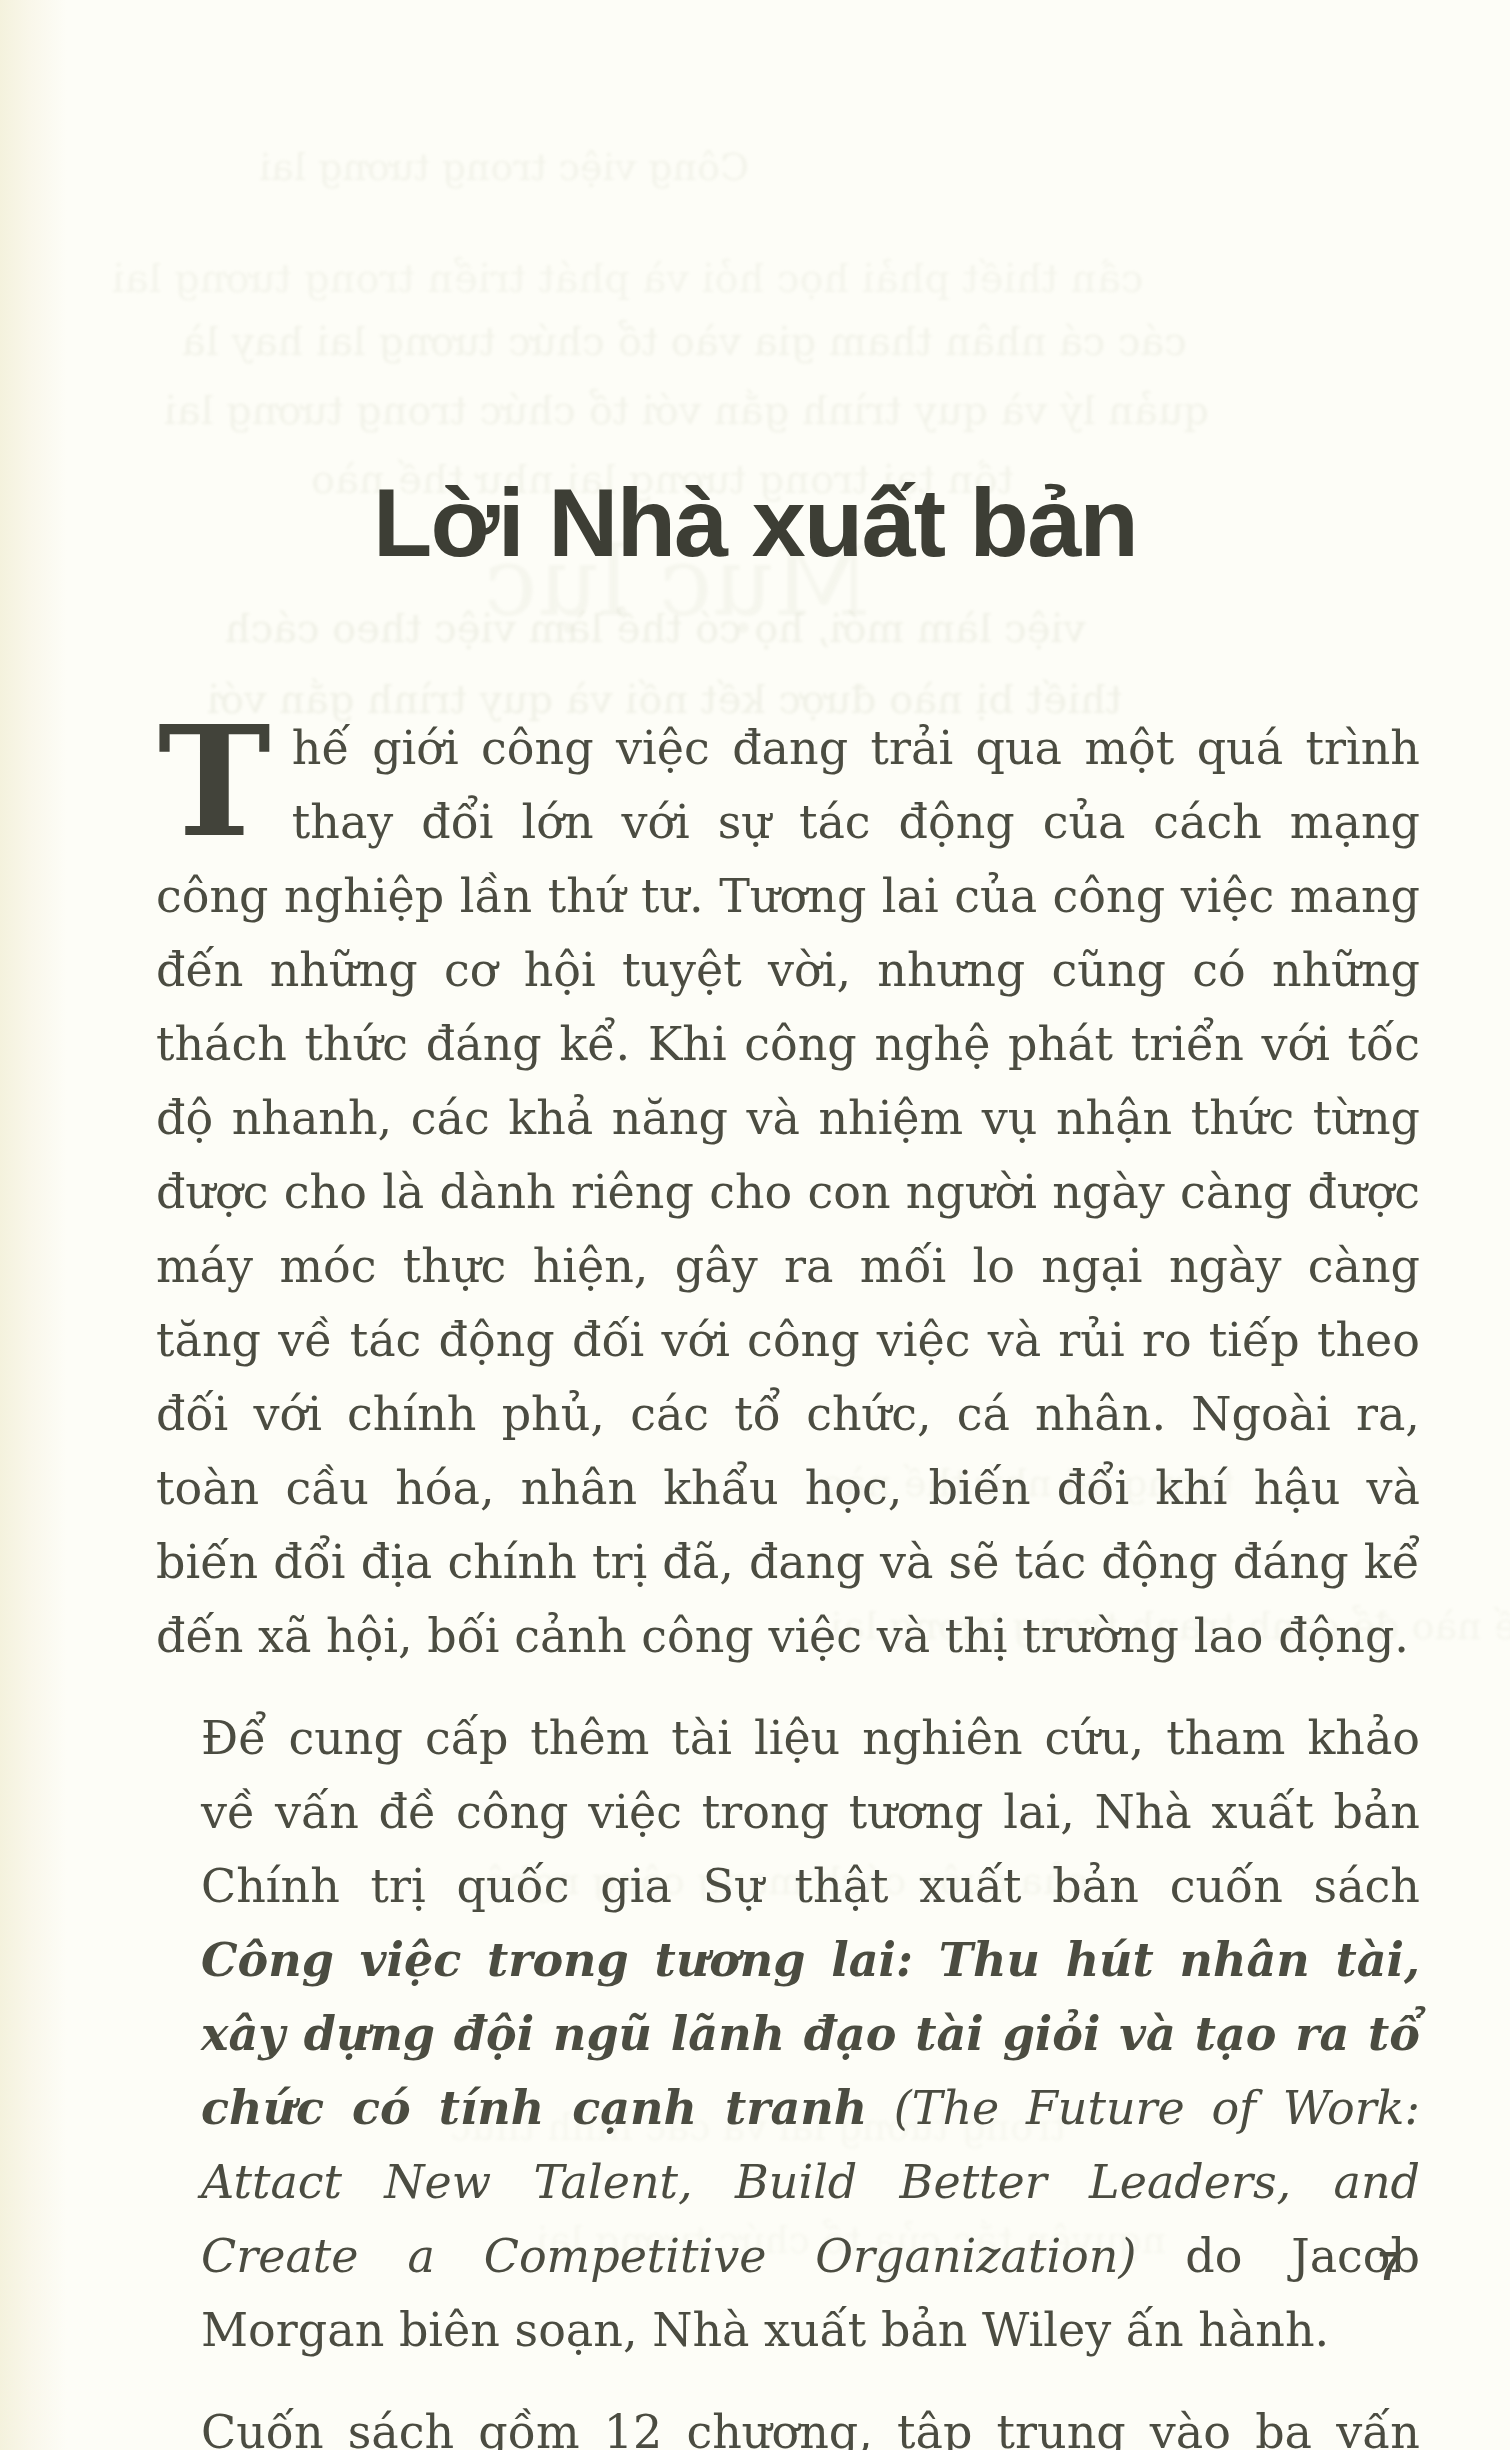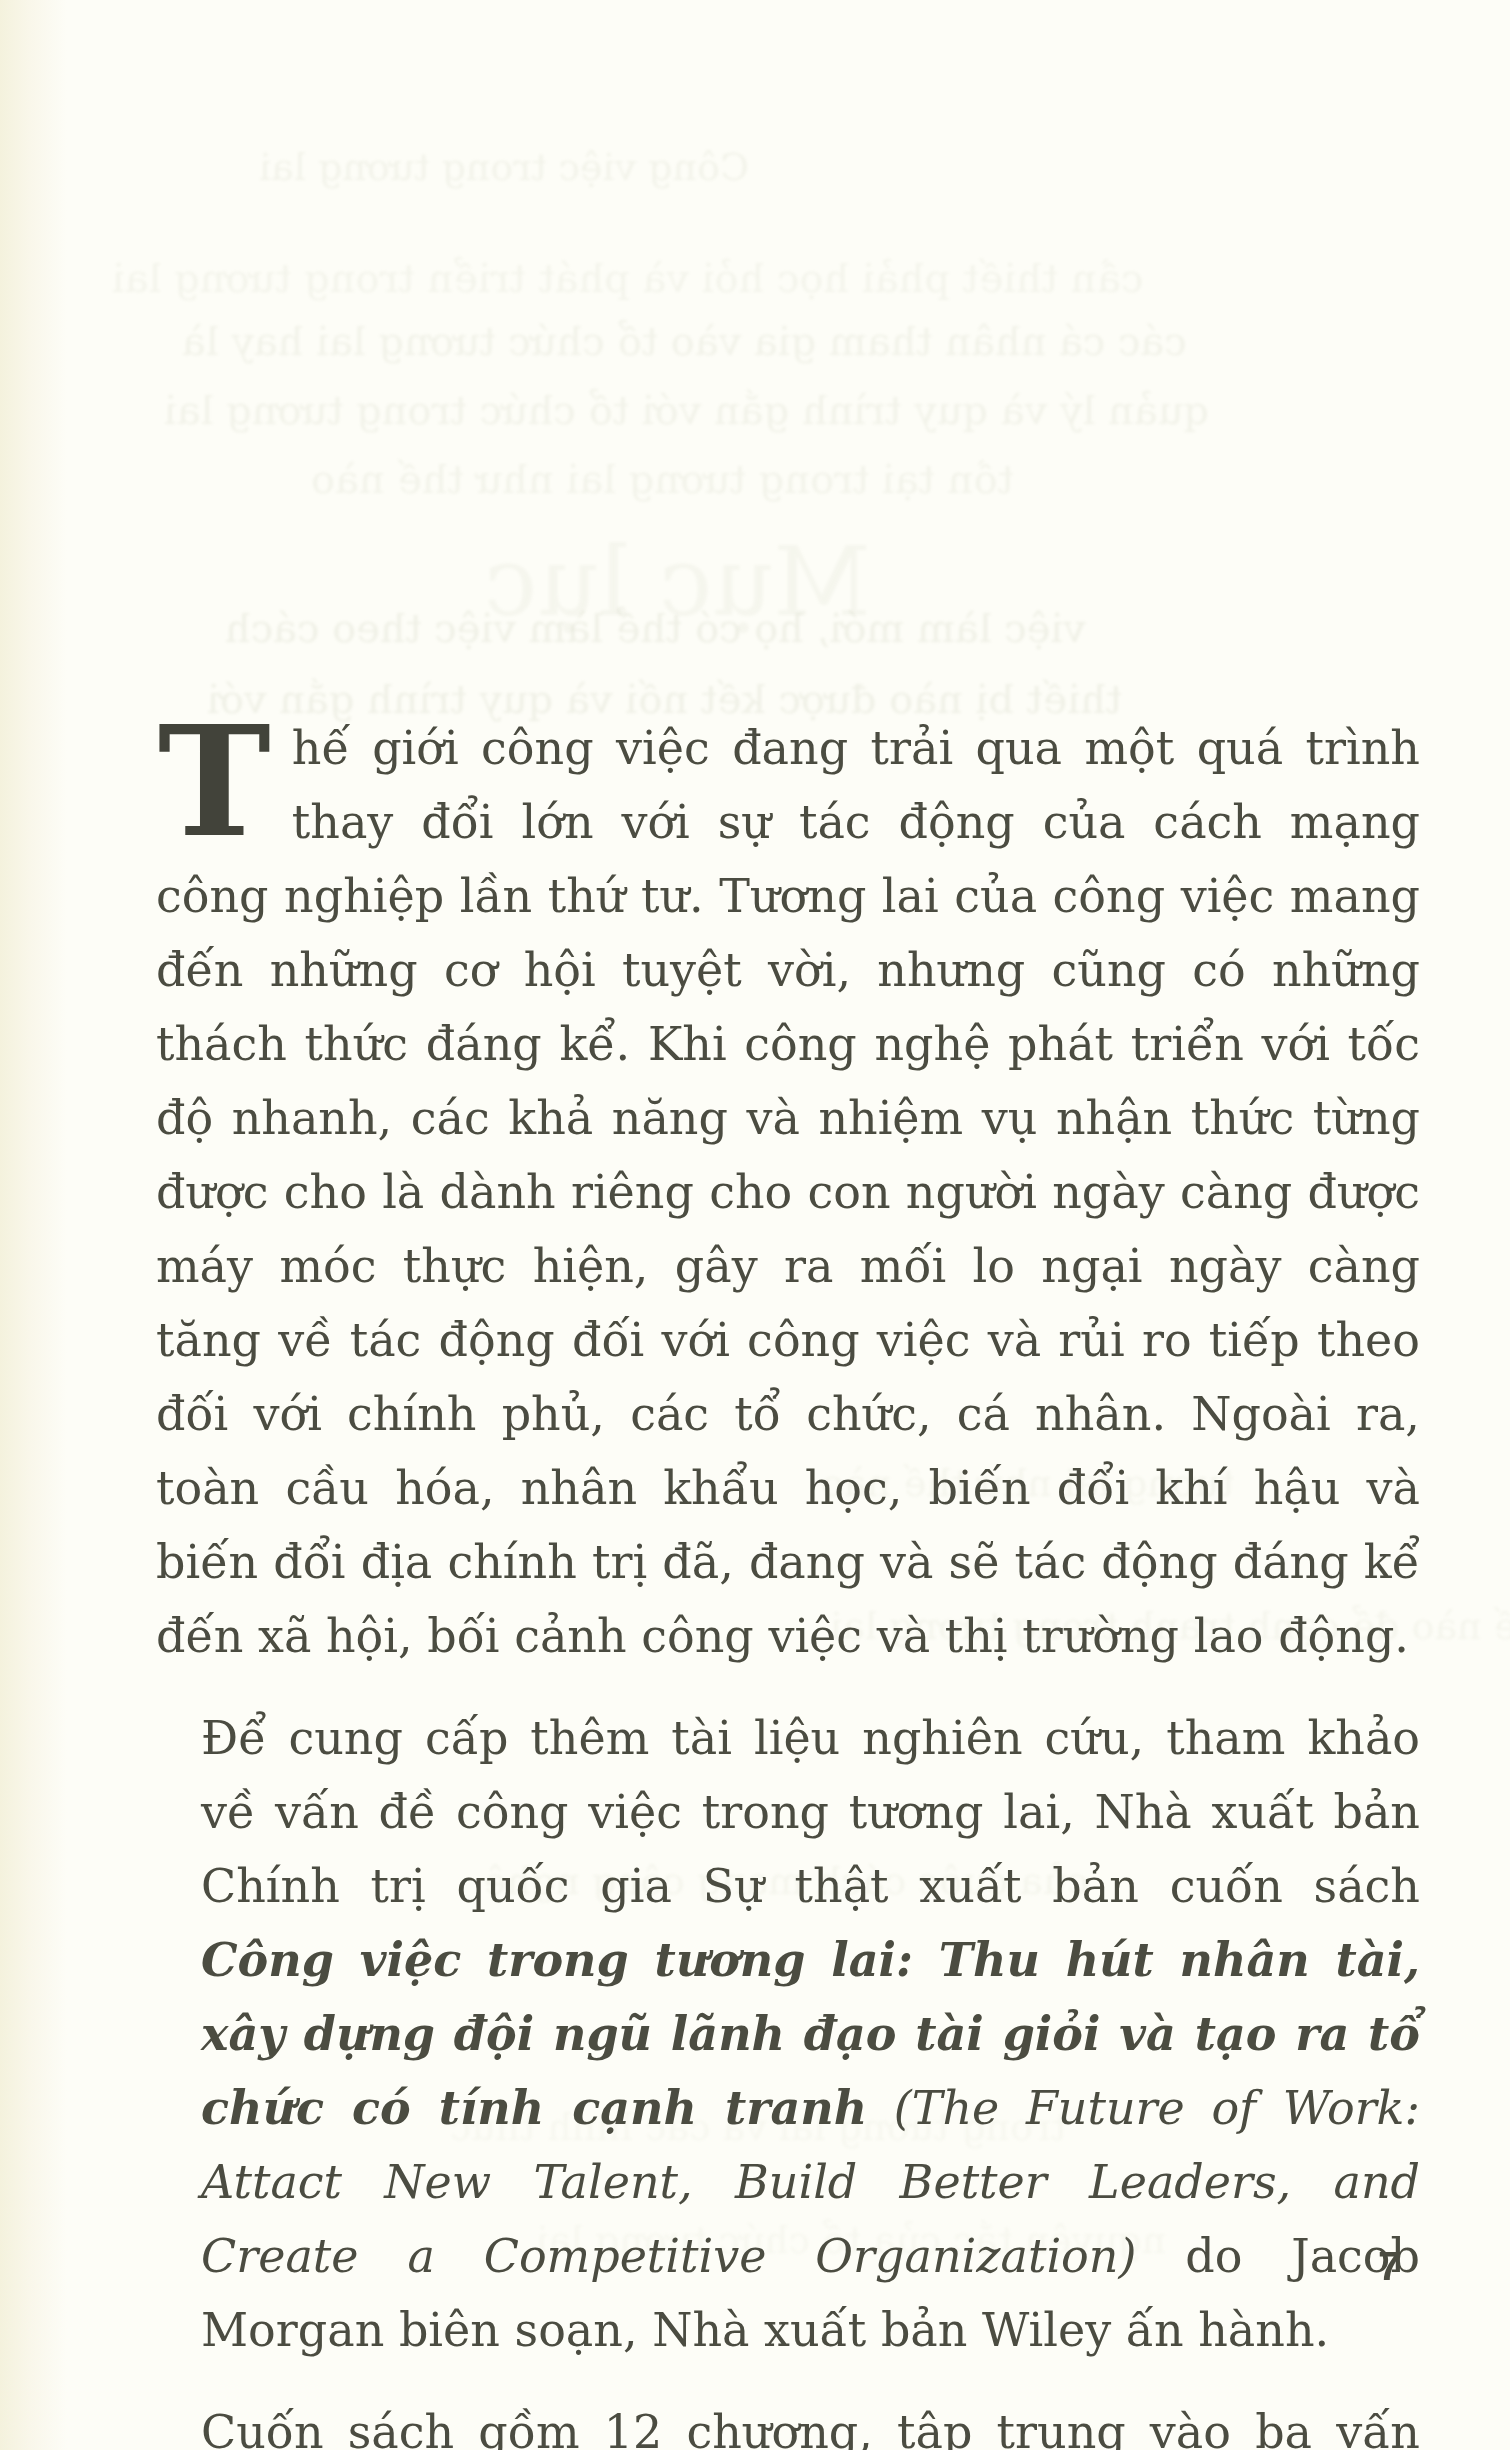--- a/index.html
+++ b/index.html
@@ -78,20 +78,21 @@
       <div class="bleed" style="left: 484px; top: 527px; font-size: 95px; opacity: 0.07;">Mục lục</div>
       <div class="bleed" style="left: 225px; top: 605px; font-size: 40px; opacity: 0.13;">việc làm mới, họ có thể làm việc theo cách</div>
       <div class="bleed" style="left: 207px; top: 676px; font-size: 40px; opacity: 0.13;">thiết bị nào được kết nối và quy trình gắn với</div>
       <div class="bleed" style="left: 821px; top: 1461px; font-size: 38px; opacity: 0.08;">tương lai như thế nào</div>
       <div class="bleed" style="left: 830px; top: 1604px; font-size: 38px; opacity: 0.08;">thế nào để cạnh tranh trong tương lai</div>
       <div class="bleed" style="left: 484px; top: 1859px; font-size: 38px; opacity: 0.08;">của cuộc cách mạng công nghệ</div>
       <div class="bleed" style="left: 450px; top: 2105px; font-size: 38px; opacity: 0.06;">trong tương lai và các hình thức</div>
       <div class="bleed" style="left: 536px; top: 2218px; font-size: 38px; opacity: 0.06;">nguyên tắc của tổ chức tương lai</div>
     </div>
 
+  <div class="page-title">Lời Nhà xuất bản</div>
 
   <div class="body-text">
     <p><span class="dropcap">T</span><span>hế giới công việc đang trải qua một quá trình thay đổi lớn với sự tác động của cách mạng công nghiệp lần thứ tư. Tương lai của công việc mang đến những cơ hội tuyệt vời, nhưng cũng có những thách thức đáng kể. Khi công nghệ phát triển với tốc độ nhanh, các khả năng và nhiệm vụ nhận thức từng được cho là dành riêng cho con người ngày càng được máy móc thực hiện, gây ra mối lo ngại ngày càng tăng về tác động đối với công việc và rủi ro tiếp theo đối với chính phủ, các tổ chức, cá nhân. Ngoài ra, toàn cầu hóa, nhân khẩu học, biến đổi khí hậu và biến đổi địa chính trị đã, đang và sẽ tác động đáng kể đến xã hội, bối cảnh công việc và thị trường lao động.</span></p>
     <p><span class="seg-normal">Để cung cấp thêm tài liệu nghiên cứu, tham khảo về vấn đề công việc trong tương lai, Nhà xuất bản Chính trị quốc gia Sự thật xuất bản cuốn sách </span><span class="seg-bold-italic">Công việc trong tương lai: Thu hút nhân tài, xây dựng đội ngũ lãnh đạo tài giỏi và tạo ra tổ chức có tính cạnh tranh</span><span class="seg-italic"> (The Future of Work: Attact New Talent, Build Better Leaders, and Create a Competitive Organization)</span><span class="seg-normal"> do Jacob Morgan biên soạn, Nhà xuất bản Wiley ấn hành.</span></p>
     <p>Cuốn sách gồm 12 chương, tập trung vào ba vấn đề:  nhân viên tương lai, người quản lý tương lai và tổ chức/công ty tương lai, cụ thể như sau: các xu hướng chính định hình thế giới công việc trong tương lai; cách thức các nhân viên làm việc hiện nay và trong tương lai, các nguyên tắc của nhân viên tương lai, giải thích về nền kinh tế tự do; thực trạng phương thức quản lý hiện nay và trong tương lai, các nguyên tắc cho nhà quản lý tương lai, cách các nhà quản lý tương lai</p>
   </div>
 
   <div class="page-number">7</div>
 
 </div>

